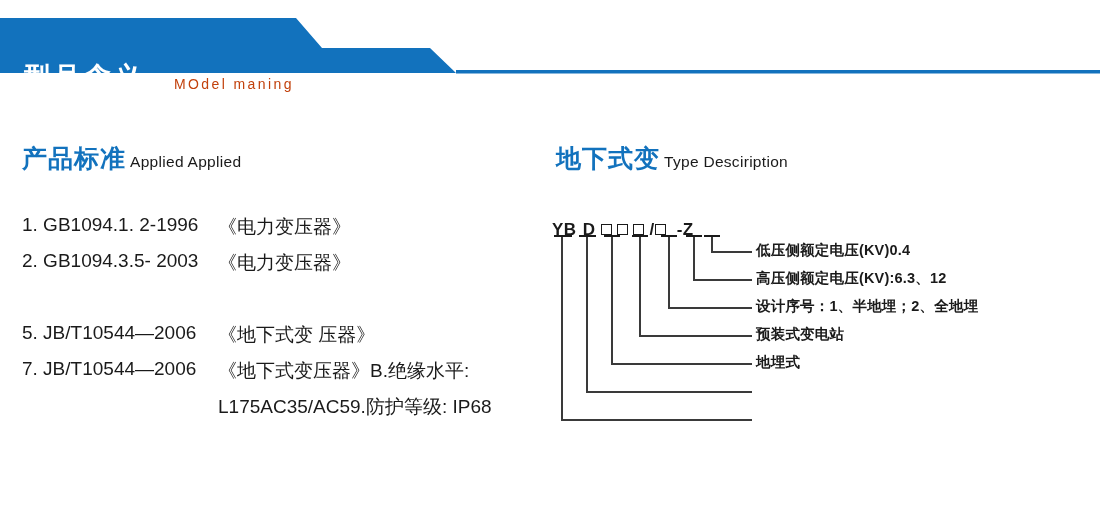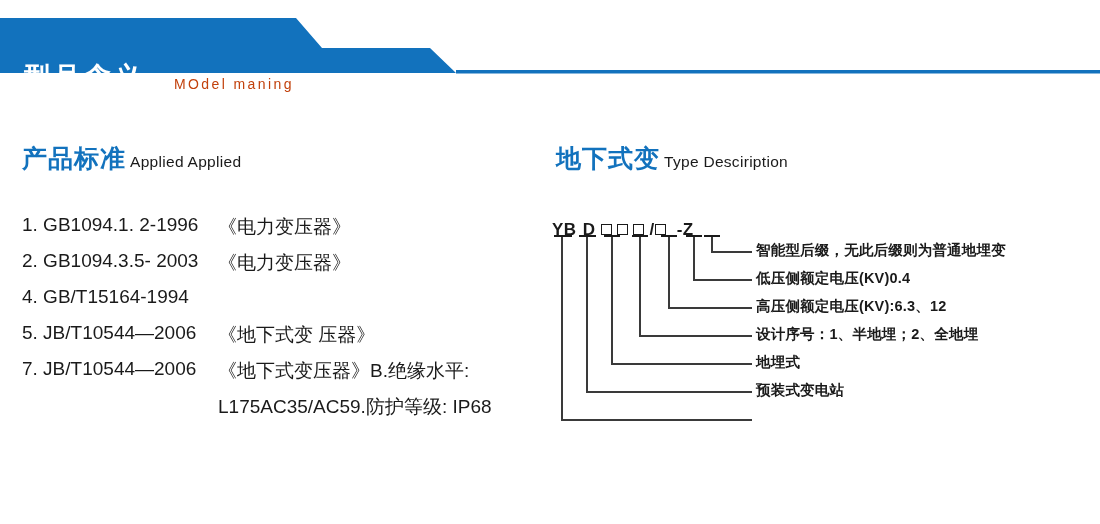--- a/index.html
+++ b/index.html
@@ -180,21 +180,20 @@
 <div id="standard-list">
     <div class="std-row">
       <span class="std-code">1. GB1094.1. 2-1996</span>
       <span class="std-name">《电力变压器》</span>
     </div>
     <div class="std-row">
       <span class="std-code">2. GB1094.3.5- 2003</span>
       <span class="std-name">《电力变压器》</span>
     </div>
     <div class="std-row">
-      <span class="std-code">4. GB/T15164-1994</span>
     </div>
     <div class="std-row">
       <span class="std-code">5. JB/T10544—2006</span>
       <span class="std-name">《地下式变 压器》</span>
     </div>
     <div class="std-row">
       <span class="std-code">7. JB/T10544—2006</span>
       <span class="std-name">《地下式变压器》B.绝缘水平:</span>
     </div>
     <div class="std-row continuation">
@@ -242,20 +241,19 @@
       <line x1="27" y1="3" x2="44" y2="3"></line>
       <line x1="52" y1="3" x2="68" y2="3"></line>
       <line x1="80" y1="3" x2="96" y2="3"></line>
       <line x1="109" y1="3" x2="125" y2="3"></line>
       <line x1="134" y1="3" x2="150" y2="3"></line>
       <line x1="152" y1="3" x2="168" y2="3"></line>
     </g>
   </svg>
 
   <div id="label-list">
-      <div class="label-row">智能型后缀，无此后缀则为普通地埋变</div>
       <div class="label-row">低压侧额定电压(KV)0.4</div>
       <div class="label-row">高压侧额定电压(KV):6.3、12</div>
       <div class="label-row">设计序号：1、半地埋；2、全地埋</div>
+      <div class="label-row">预装式变电站</div>
       <div class="label-row">地埋式</div>
-      <div class="label-row">预装式变电站</div>
     </div>
 </div>
 
 </body></html>

